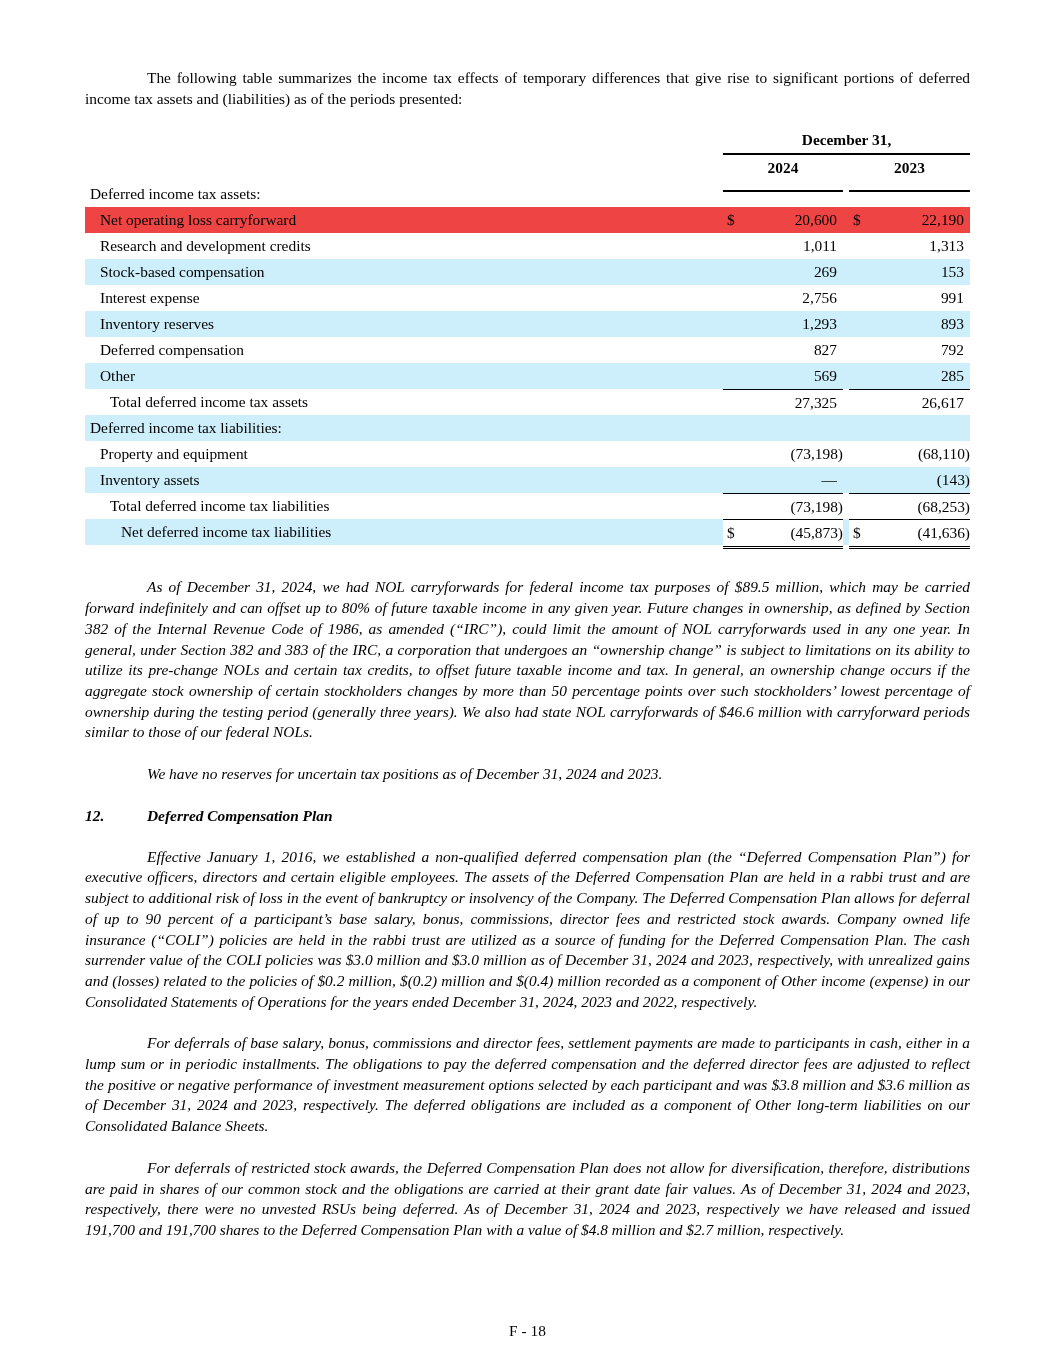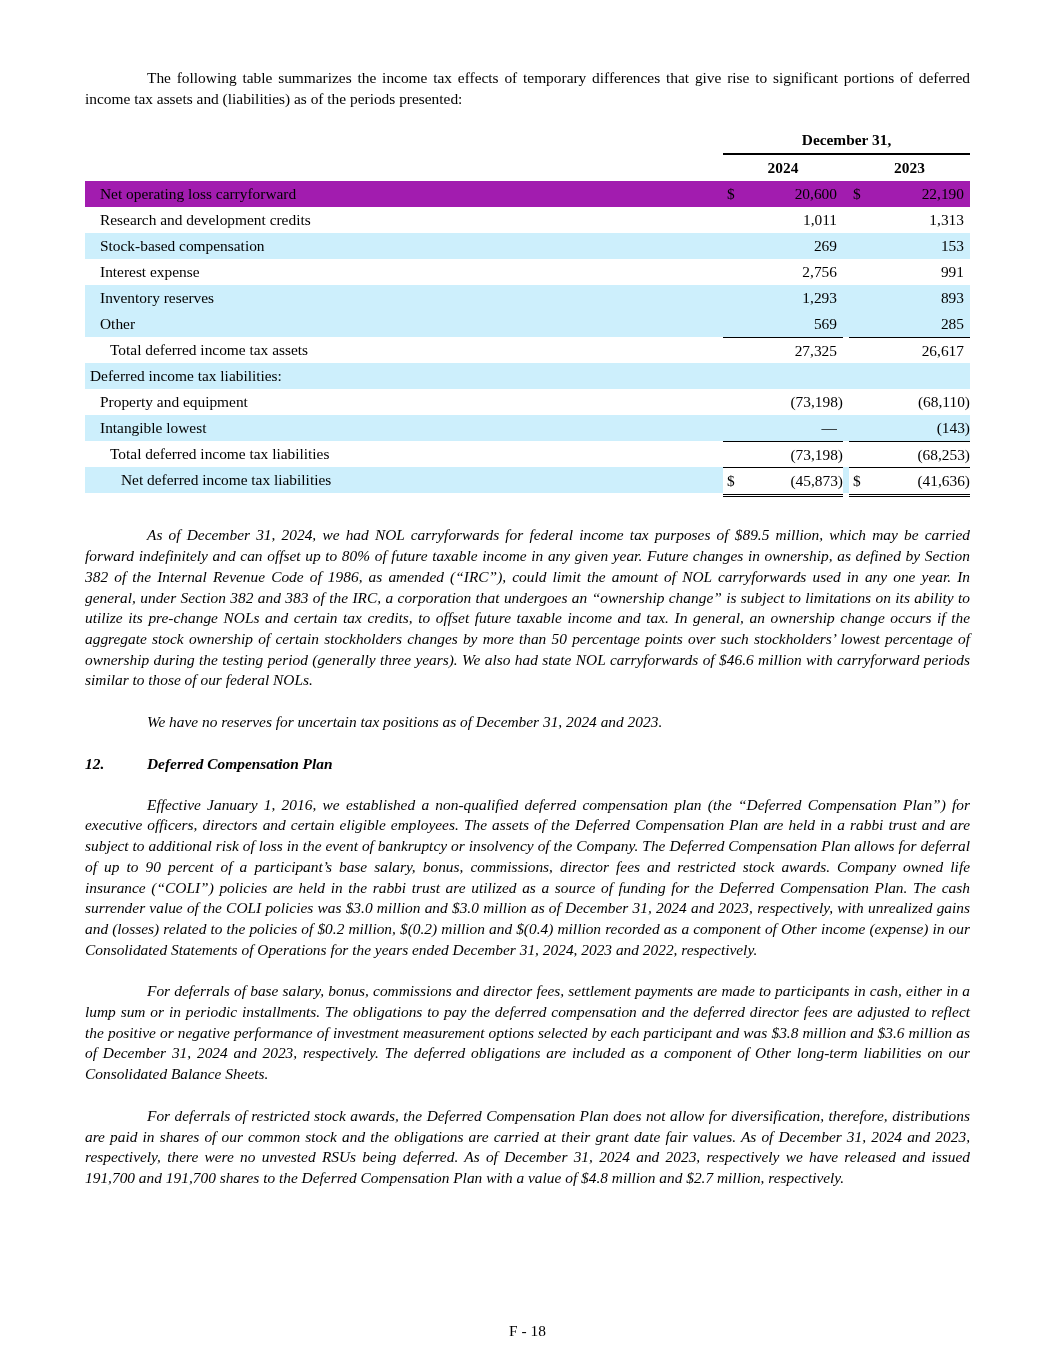--- a/index.html
+++ b/index.html
@@ -63,22 +63,25 @@
 
   <div class="tbl">
     <div class="hdr-row">
       <div class="hdr-dec">December 31,</div>
     </div>
     <div class="hdr-years">
       <div class="yr y1">2024</div>
       <div class="yr y2">2023</div>
     </div>
 
-
-    <div class="row shade" style="background: #a21caf;">
+    <div class="row">
+      <span class="lbl">Deferred income tax assets:</span>
+    </div>
+
+    <div class="row shade" style="background: #ef4444;">
       <span class="lbl ind1">Net operating loss carryforward</span>
       <div class="cell c1">
           <span class="cur">$</span>
           <span class="val">20,600</span>
         </div>
       <div class="cell c2">
           <span class="cur">$</span>
           <span class="val">22,190</span>
         </div>
     </div>
@@ -116,20 +119,29 @@
     <div class="row shade" style="background: rgb(205, 239, 252); text-align: right;">
       <span class="lbl ind1">Inventory reserves</span>
       <div class="cell c1">
           <span class="val">1,293</span>
         </div>
       <div class="cell c2">
           <span class="val">893</span>
         </div>
     </div>
 
+    <div class="row">
+      <span class="lbl ind1">Deferred compensation</span>
+      <div class="cell c1">
+          <span class="val">827</span>
+        </div>
+      <div class="cell c2">
+          <span class="val">792</span>
+        </div>
+    </div>
 
     <div class="row shade" style="background: rgb(205, 239, 252);">
       <span class="lbl ind1">Other</span>
       <div class="cell c1">
           <span class="val">569</span>
         </div>
       <div class="cell c2">
           <span class="val">285</span>
         </div>
     </div>
@@ -152,21 +164,21 @@
       <span class="lbl ind1">Property and equipment</span>
       <div class="cell c1">
           <span class="val paren">(73,198)</span>
         </div>
       <div class="cell c2">
           <span class="val paren">(68,110)</span>
         </div>
     </div>
 
     <div class="row shade" style="background: rgb(205, 239, 252);">
-      <span class="lbl ind1">Intangible lowest</span>
+      <span class="lbl ind1">Inventory assets</span>
       <div class="cell c1">
           <span class="val">—</span>
         </div>
       <div class="cell c2">
           <span class="val paren">(143)</span>
         </div>
     </div>
 
     <div class="row">
       <span class="lbl ind2">Total deferred income tax liabilities</span>

